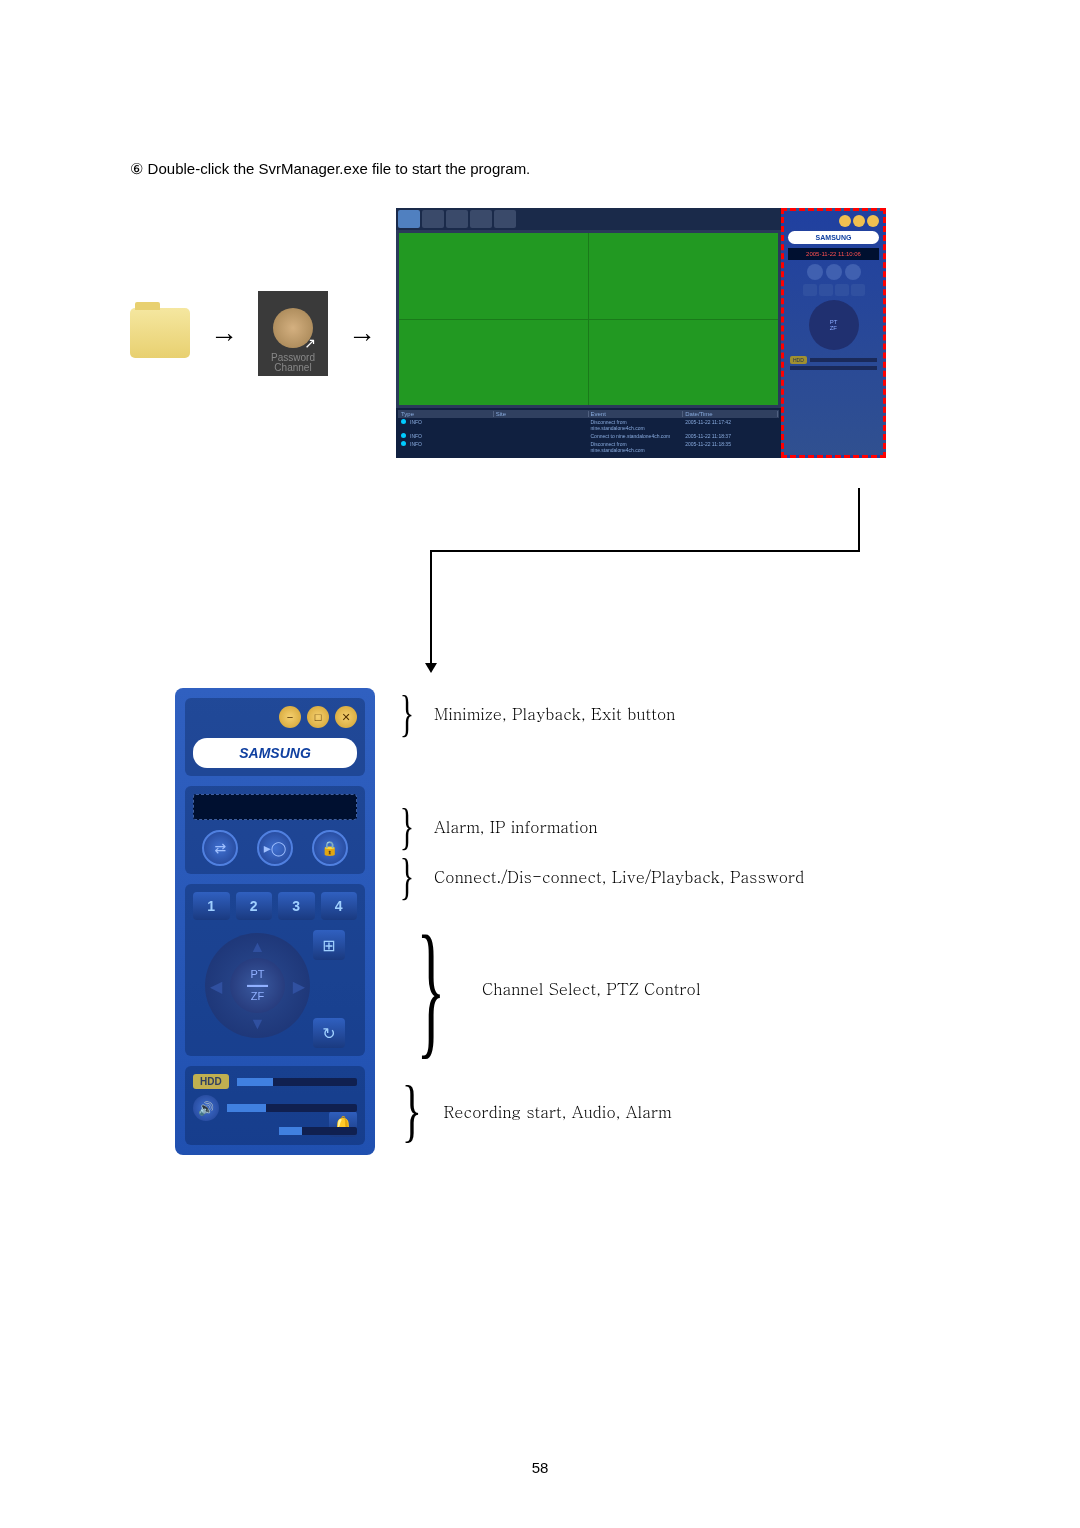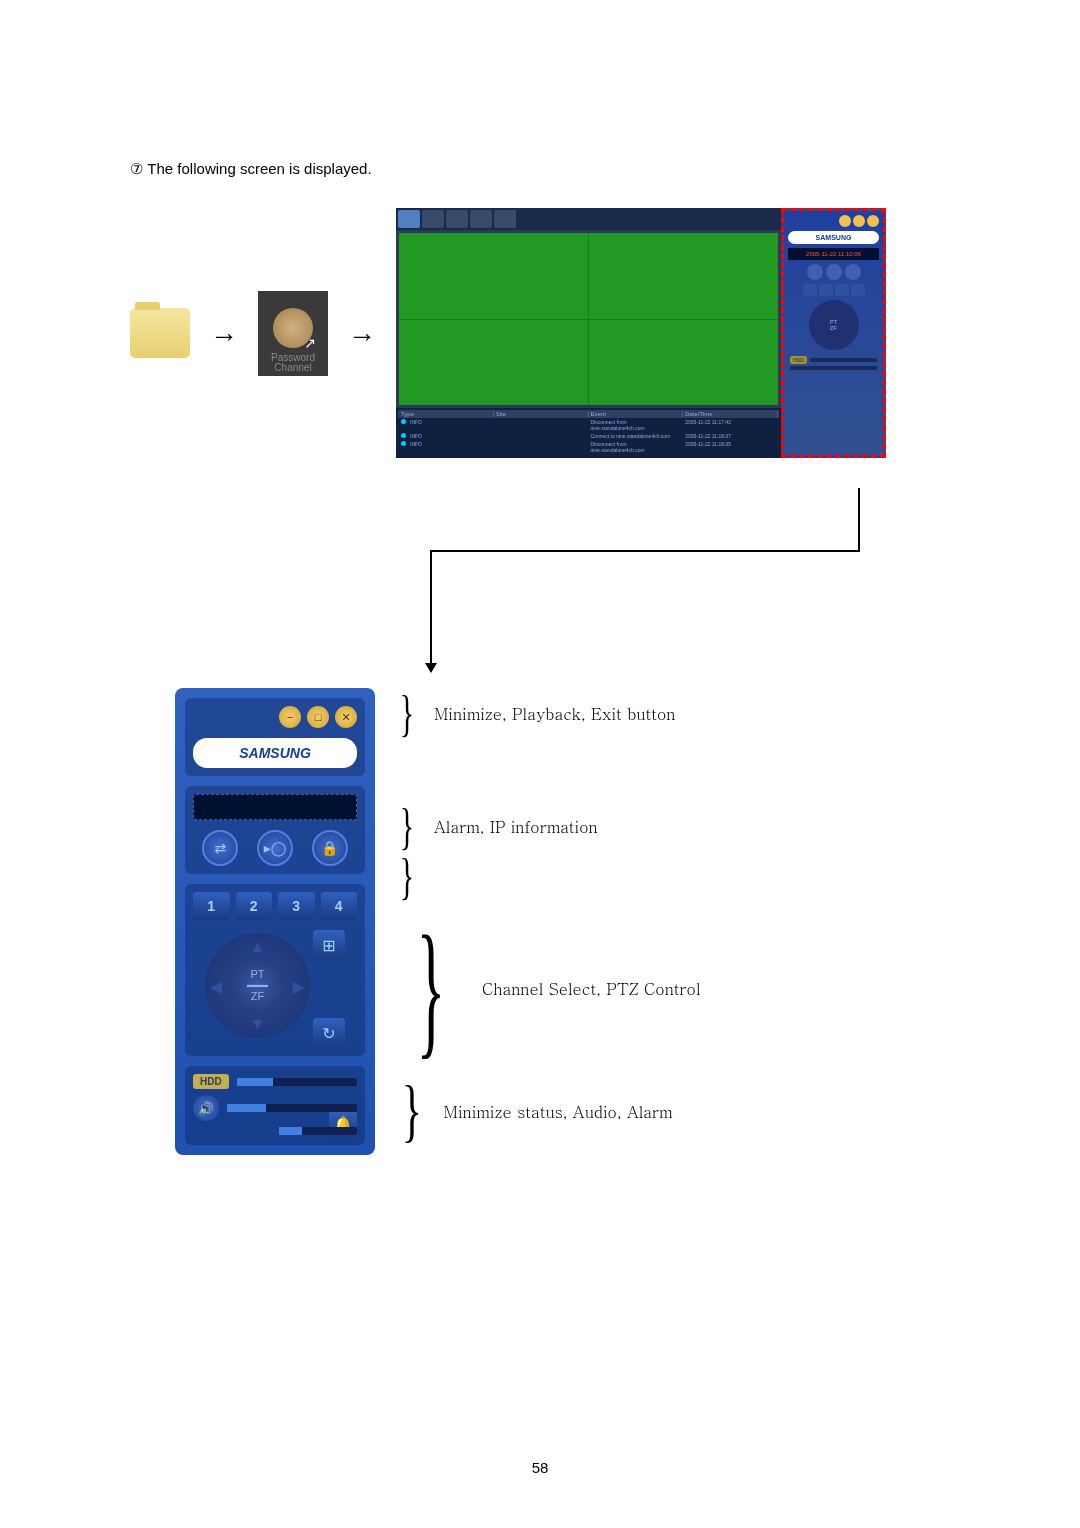--- a/index.html
+++ b/index.html
@@ -407,21 +407,21 @@
       bottom: 52px;
       left: 50%;
       transform: translateX(-50%);
       font-size: 15px;
     }
   </style>
 </head>
 <body>
 
 <div class="content">
-  <p class="instruction">⑦ The following screen is displayed.</p>
+  <p class="instruction">⑥ Double-click the SvrManager.exe file to start the program.</p>
 
   <div class="flow-row">
     <div class="folder-icon"></div>
     <div class="arrow-right">→</div>
     <div class="network-client-icon">
       <div class="globe"></div>
       <div class="label">Password</div>
       <div class="label">Channel</div>
     </div>
     <div class="arrow-right">→</div>
@@ -573,26 +573,27 @@
         <span class="brace">}</span>
         <span class="anno-text">Minimize, Playback, Exit button</span>
       </div>
       <div style="height:58px;"></div>
       <div class="anno-row" style="height:50px;">
         <span class="brace">}</span>
         <span class="anno-text">Alarm, IP information</span>
       </div>
       <div class="anno-row" style="height:50px;">
         <span class="brace">}</span>
+        <span class="anno-text">Connect./Dis-connect,  Live/Playback, Password</span>
       </div>
       <div class="anno-row" style="height:175px;">
         <span class="brace-lg">}</span>
         <span class="anno-text">Channel Select, PTZ Control</span>
       </div>
       <div class="anno-row" style="height:70px;">
         <span class="brace" style="font-size:70px;">}</span>
-        <span class="anno-text">Minimize status, Audio, Alarm</span>
+        <span class="anno-text">Recording start, Audio, Alarm</span>
       </div>
     </div>
   </div>
 </div>
 
 <div class="page-num">58</div>
 
 </body></html>

